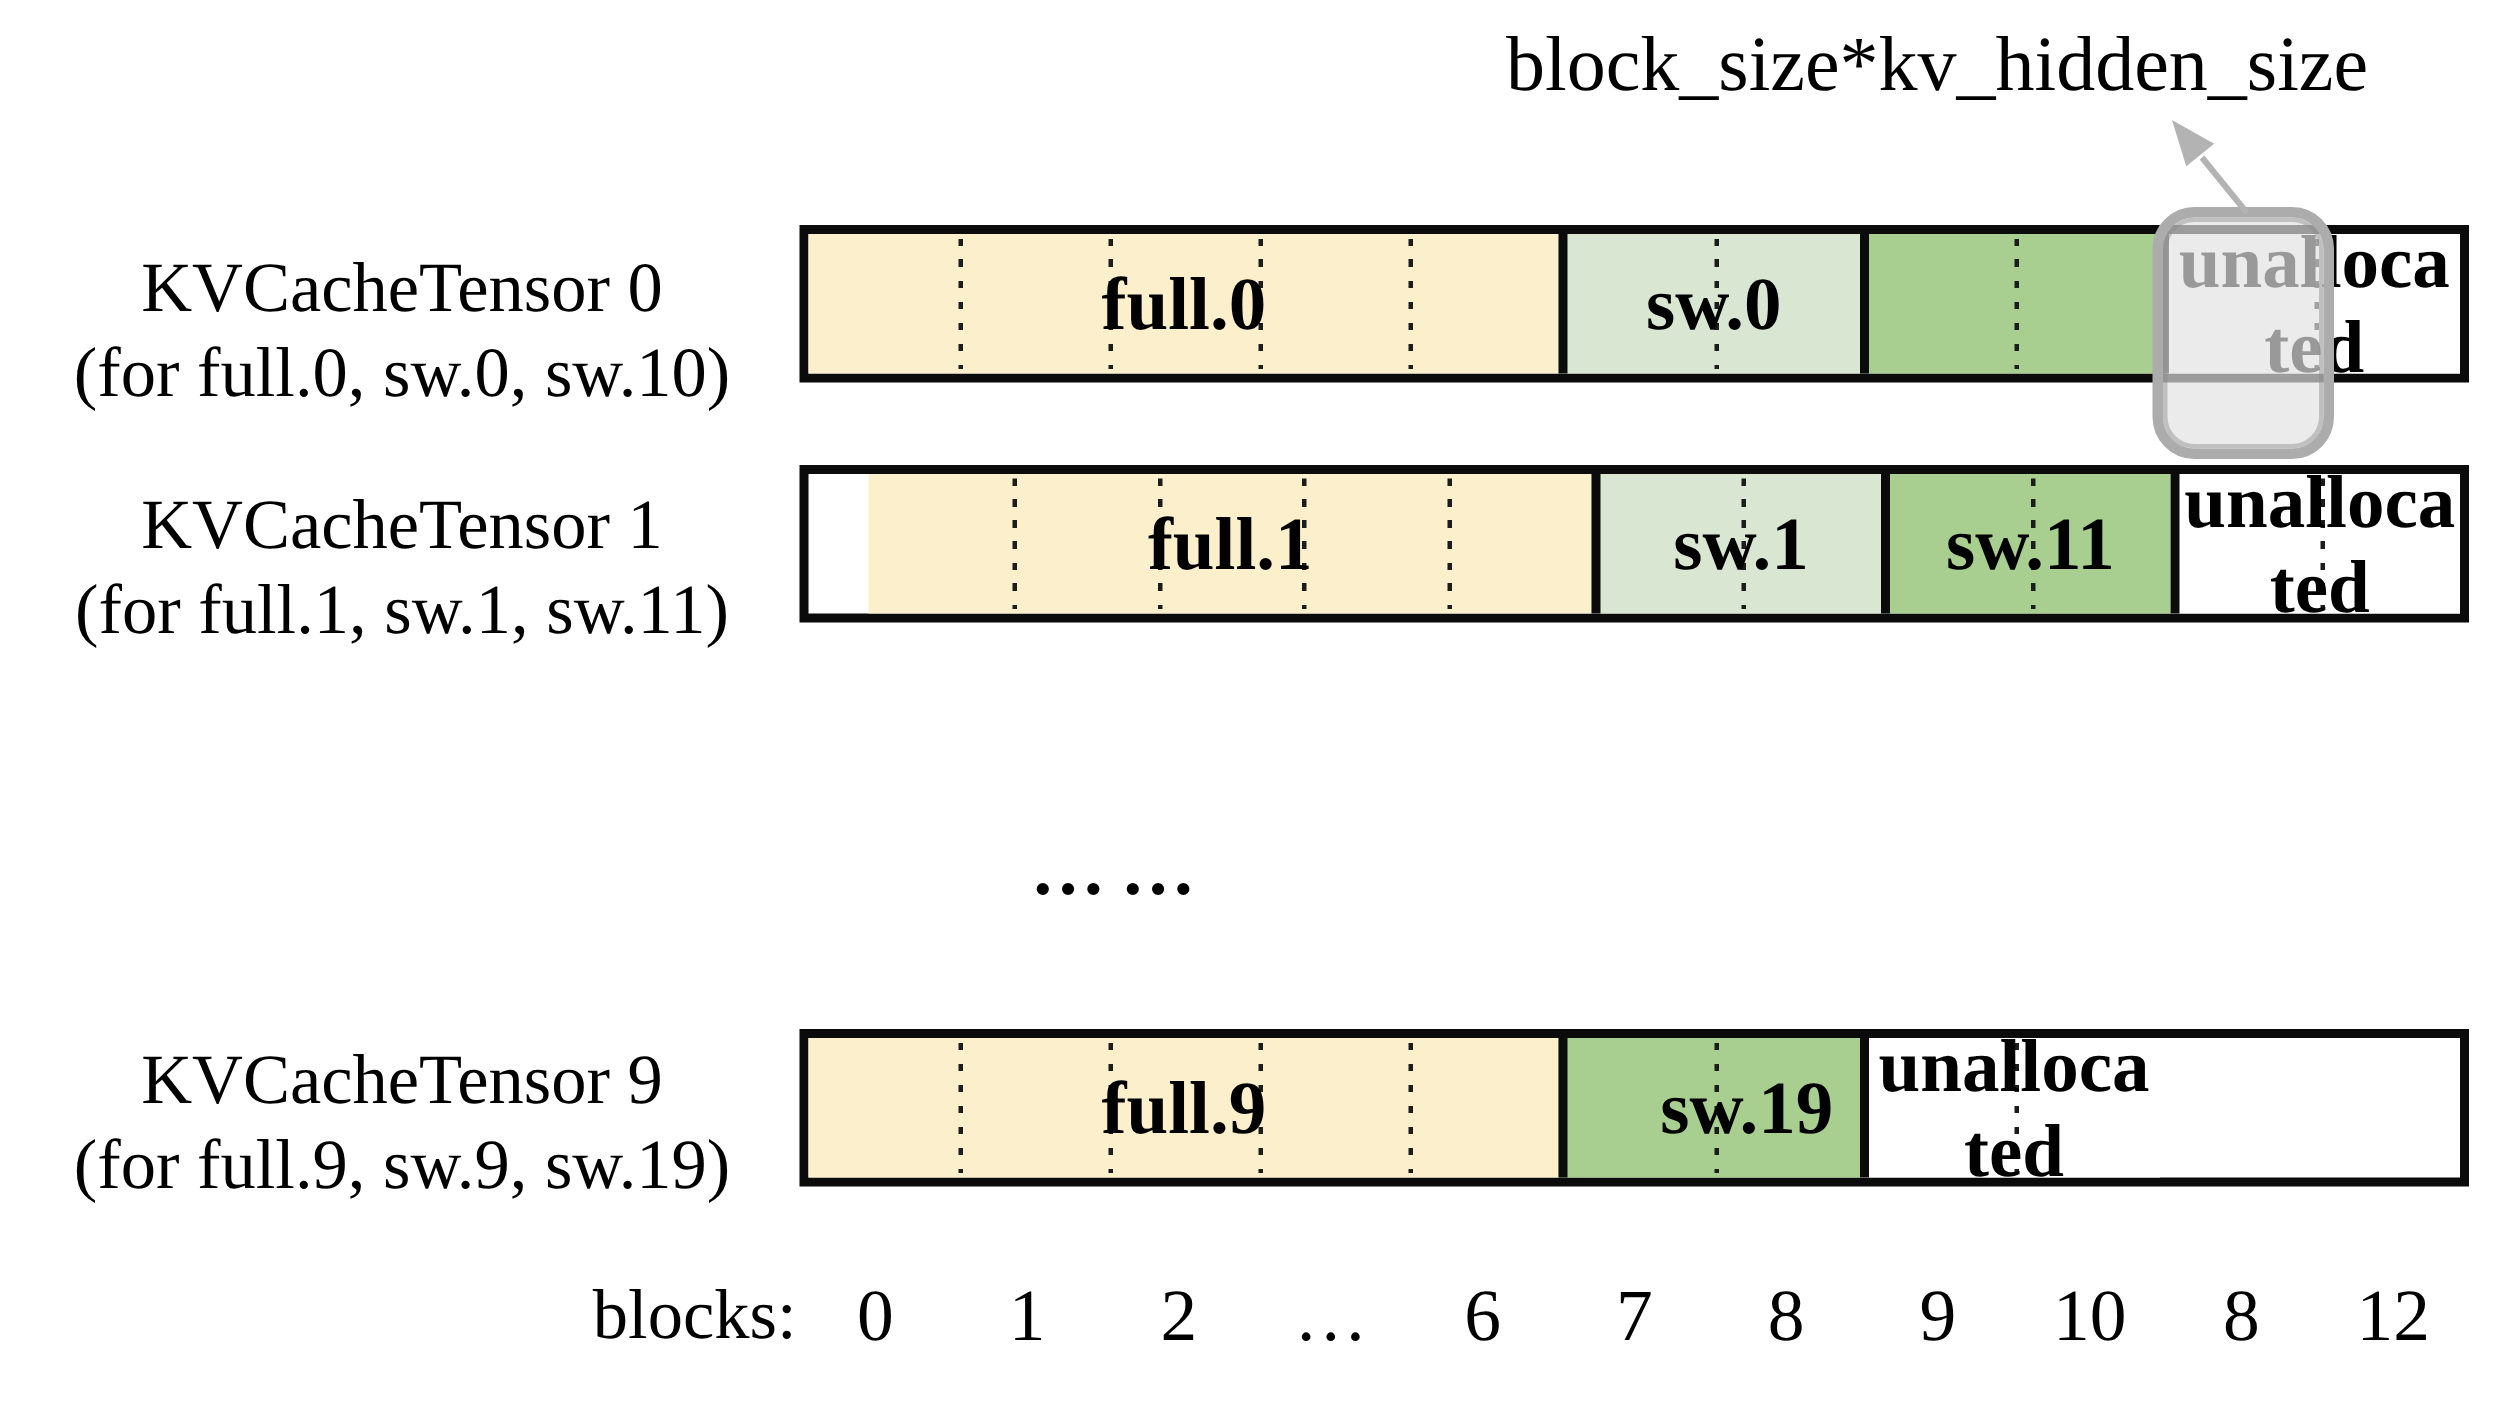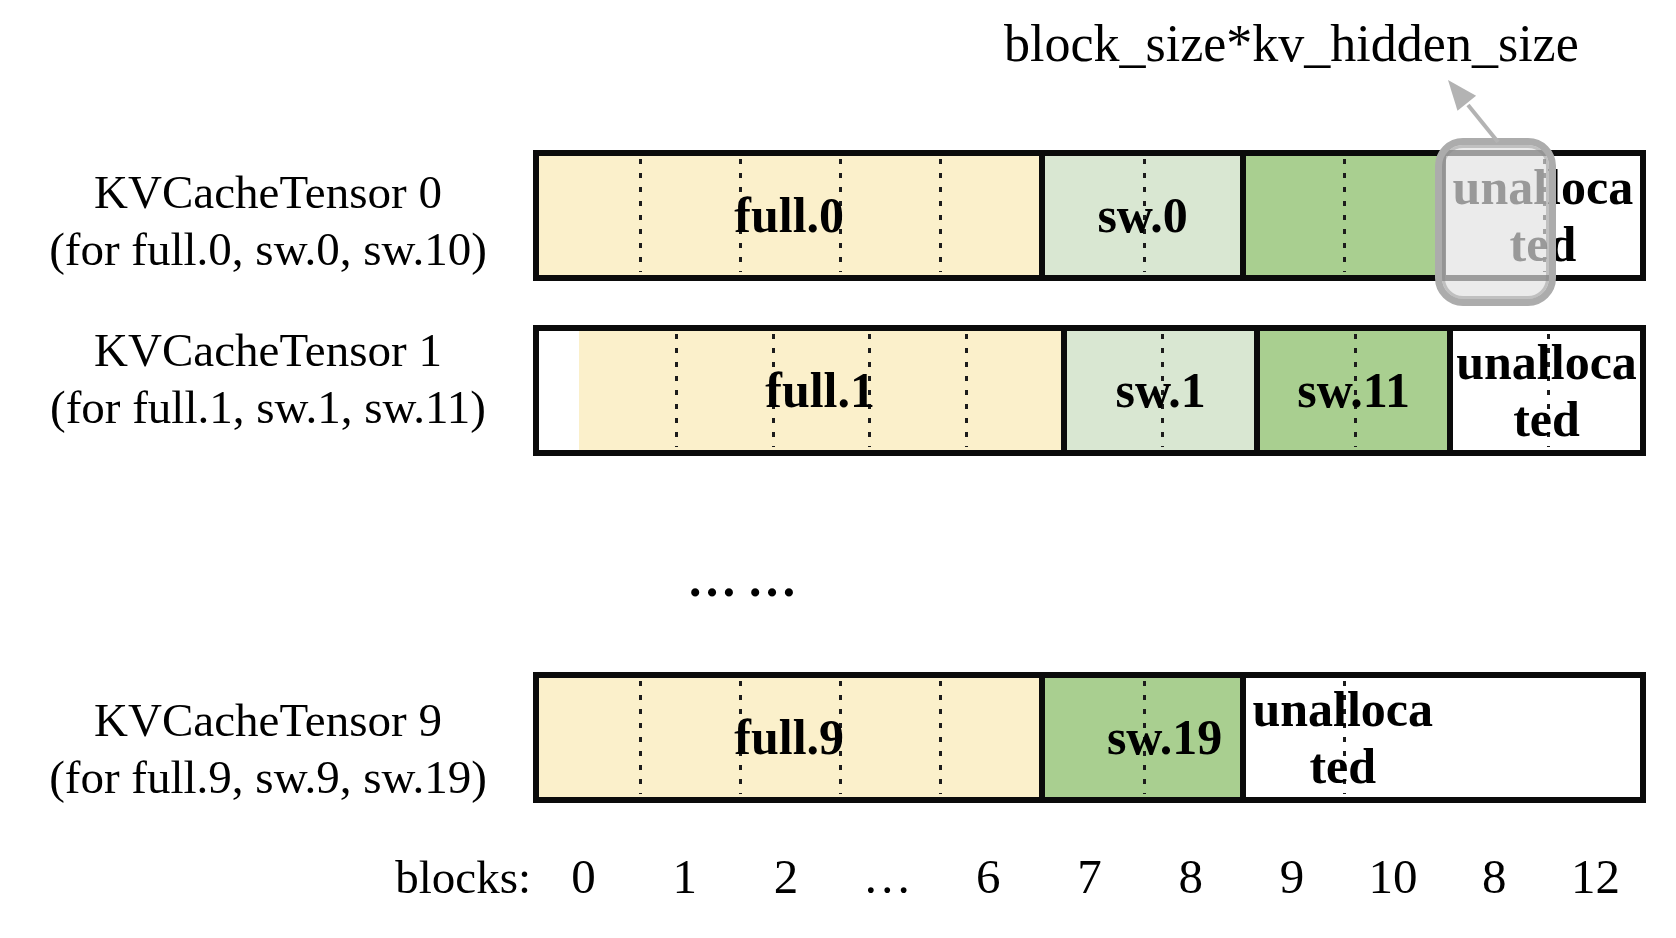--- a/index.html
+++ b/index.html
@@ -18,21 +18,21 @@
   }
   .arrow-svg{position:absolute;left:1400px;top:55px;z-index:7;}
   
   .row-label{
     position:absolute;left:18px;width:500px;
     display:flex;flex-direction:column;justify-content:center;align-items:center;
     font-size:47px;line-height:57px;text-align:center;white-space:nowrap;
   }
   
   .bar{
-    position:absolute;left:533px;width:1113px;height:131px;
+    position:absolute;left:533px;width:1113px;height:105px;
     border:6px solid #0b0b0b;box-sizing:border-box;
     display:flex;background:#fff;
   }
   .seg{
     position:relative;box-sizing:border-box;
     display:flex;flex-direction:column;justify-content:center;align-items:center;
   }
   .seg.sep{border-left:6px solid #0b0b0b;}
   .w5{width:45.4545%;} .w2{width:18.1818%;}
   .seg-label{
@@ -105,21 +105,21 @@
       <span class="seg-label">ted</span>
     </div>
   </div>
 
   <div class="hl"></div>
 
   <div class="row-label" style="top:308px;height:141px;">
     <div>KVCacheTensor 1</div>
     <div>(for full.1, sw.1, sw.11)</div>
   </div>
-  <div class="bar" style="top:325px;padding-left:40px;">
+  <div class="bar" style="top:310px;padding-left:40px;">
     <div class="seg w5" style="background: rgb(251, 240, 203);">
       <i class="vd" style="left:20%;"></i>
       <i class="vd" style="left:40%;"></i>
       <i class="vd" style="left:60%;"></i>
       <i class="vd" style="left:80%;"></i>
       <span class="seg-label">full.1</span>
     </div>
     <div class="seg w2 sep" style="background: rgb(217, 231, 210);">
       <i class="vd" style="left:50%;"></i>
       <span class="seg-label">sw.1</span>
@@ -134,21 +134,21 @@
       <span class="seg-label">ted</span>
     </div>
   </div>
 
   <div class="dots">……</div>
 
   <div class="row-label" style="top:678px;height:141px;">
     <div>KVCacheTensor 9</div>
     <div>(for full.9, sw.9, sw.19)</div>
   </div>
-  <div class="bar" style="top:672px;">
+  <div class="bar" style="top:686px;">
     <div class="seg w5" style="background: rgb(251, 240, 203);">
       <i class="vd" style="left:20%;"></i>
       <i class="vd" style="left:40%;"></i>
       <i class="vd" style="left:60%;"></i>
       <i class="vd" style="left:80%;"></i>
       <span class="seg-label">full.9</span>
     </div>
     <div class="seg w2 sep" style="background: rgb(169, 207, 144); padding-left: 44px;">
       <i class="vd" style="left:50%;"></i>
       <span class="seg-label">sw.19</span>

